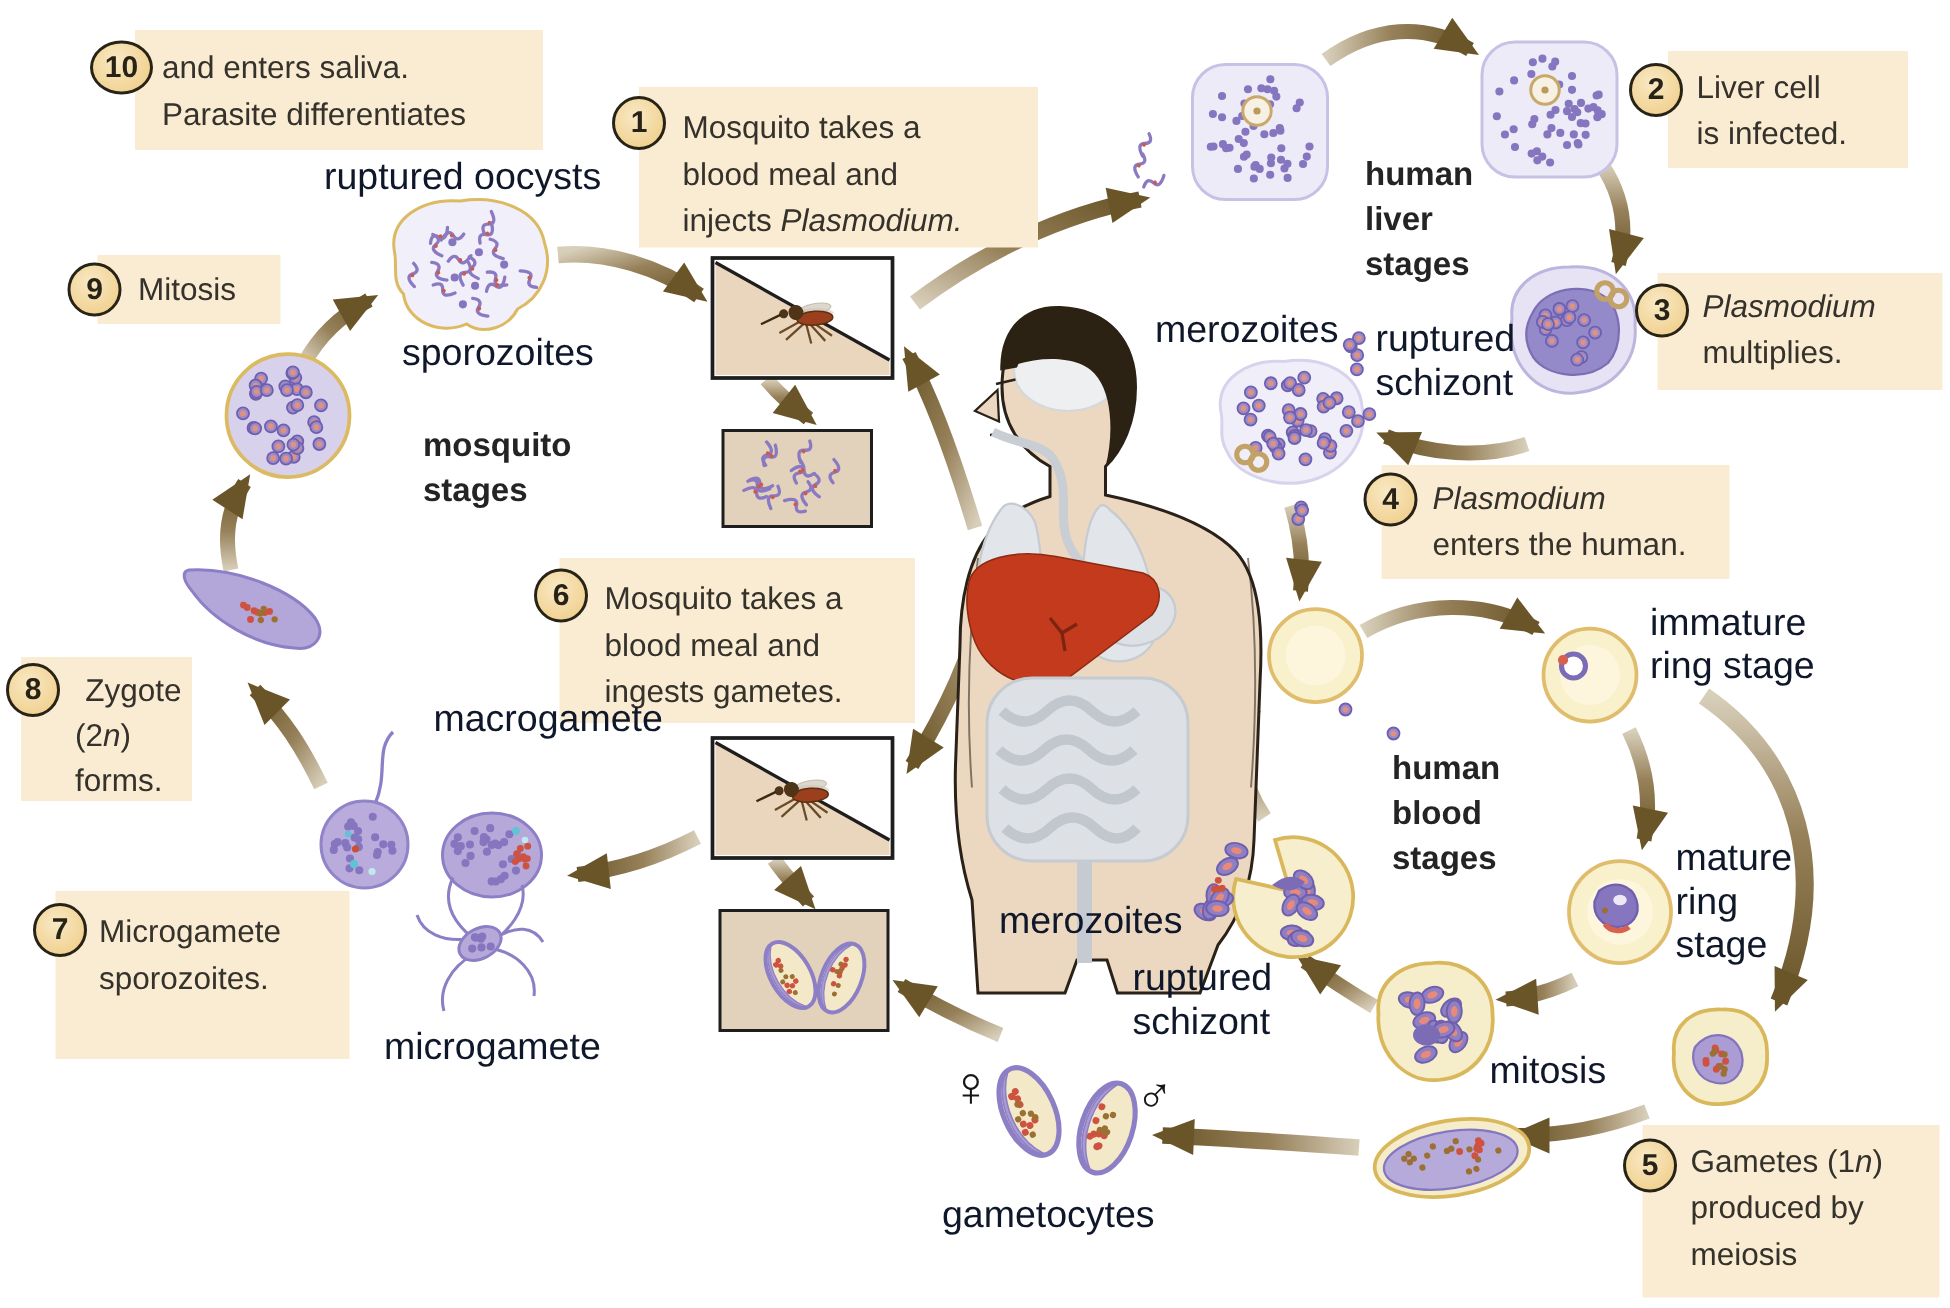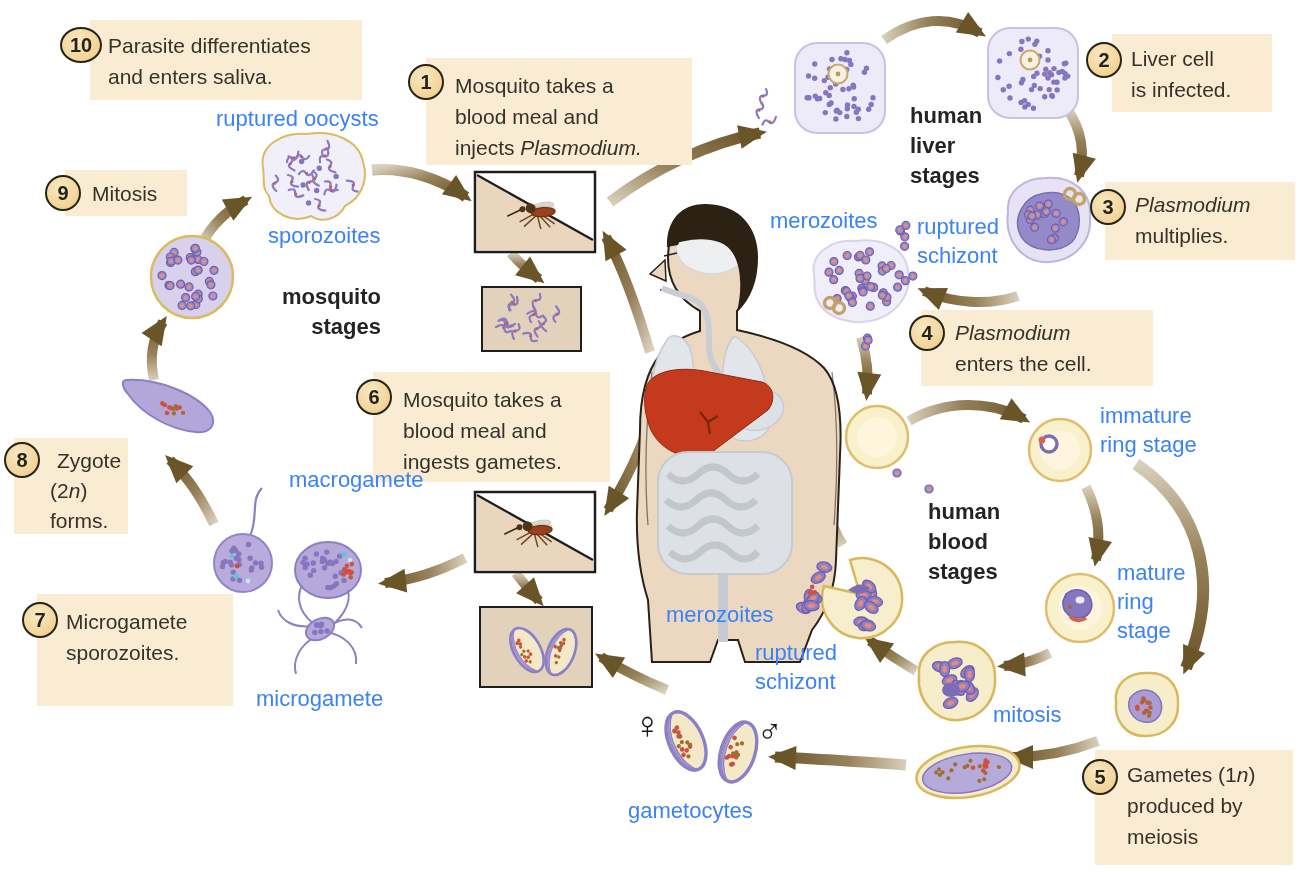--- a/index.html
+++ b/index.html
@@ -1,18 +1,18 @@
 <!DOCTYPE html>
 <html><head>
 <meta charset="utf-8">
 <style>
   html,body{margin:0;padding:0;background:#fff;font-family:"Liberation Sans",sans-serif;}
   #stage{position:relative;width:1300px;height:872px;background:#fff;overflow:hidden;}
   #art{position:absolute;left:0;top:0;}
-  .lbl{position:absolute;font-size:22px;line-height:29px;color:#3b82f6;white-space:nowrap;}
+  .lbl{position:absolute;font-size:25px;line-height:29px;color:#0f172a;white-space:nowrap;}
   .grp{position:absolute;font-size:22px;font-weight:bold;line-height:30px;color:#242424;white-space:nowrap;}
   .sym{position:absolute;color:#161616;font-weight:400;}
   .co{position:absolute;background:#faecd2;}
   .badge{position:absolute;width:36px;height:36px;border:2.5px solid #282317;border-radius:50%;
          background:radial-gradient(circle at 42% 35%,#f9e9c5,#eeca81);
          font-weight:bold;font-size:20px;display:flex;align-items:center;justify-content:center;color:#282317;box-sizing:border-box;}
   .co .ln{font-size:21px;line-height:31px;color:#35312b;white-space:nowrap;}
   .it{font-style:italic;}
 </style>
 </head>
@@ -1201,22 +1201,22 @@
           <circle cx="-1.3" cy="0.7" r="2.1" fill="#9c6f33"></circle>
           <circle cx="-0.5" cy="3.3" r="2.1" fill="#9c6f33"></circle>
           <circle cx="1.1" cy="-9.5" r="2.1" fill="#9c6f33"></circle>
         </g>
   </g>
 </svg>
 
 <div class="co" style="left:90px;top:20px;width:272px;height:80px;">
   <div class="badge" style="left:-30px;top:7px;width:42px;">10</div>
   <div style="padding:10px 0 0 18px;">
+    <div class="ln">and enters saliva.</div>
     <div class="ln">Parasite differentiates</div>
-    <div class="ln">and enters saliva.</div>
   </div>
 </div>
 
 <div class="co" style="left:426px;top:58px;width:266px;height:107px;">
   <div class="badge" style="left:-18px;top:6px;">1</div>
   <div style="padding:12px 0 0 29px;">
     <div class="ln">Mosquito takes a</div>
     <div class="ln">blood meal and</div>
     <div class="ln"><span>injects </span><span class="it">Plasmodium.</span></div>
   </div>
@@ -1235,21 +1235,21 @@
   <div style="padding:7px 0 0 30px;">
     <div class="ln it">Plasmodium</div>
     <div class="ln">multiplies.</div>
   </div>
 </div>
 
 <div class="co" style="left:921px;top:310px;width:232px;height:76px;">
   <div class="badge" style="left:-12px;top:5px;">4</div>
   <div style="padding:7px 0 0 34px;">
     <div class="ln it">Plasmodium</div>
-    <div class="ln">enters the cell.</div>
+    <div class="ln">enters the human.</div>
   </div>
 </div>
 
 <div class="co" style="left:1095px;top:750px;width:198px;height:115px;">
   <div class="badge" style="left:-13px;top:9px;">5</div>
   <div style="padding:9px 0 0 32px;">
     <div class="ln"><span>Gametes (1</span><span class="it">n</span><span>)</span></div>
     <div class="ln">produced by</div>
     <div class="ln">meiosis</div>
   </div>
@@ -1284,21 +1284,21 @@
 <div class="co" style="left:65px;top:170px;width:122px;height:46px;">
   <div class="badge" style="left:-20px;top:5px;">9</div>
   <div style="padding:8px 0 0 27px;">
     <div class="ln">Mitosis</div>
   </div>
 </div>
 
 <div class="lbl" style="left:216px;top:104px;">ruptured oocysts</div>
 <div class="lbl" style="left:268px;top:221px;">sporozoites</div>
 
-<div class="grp" style="left:282px;top:282px;text-align:right;">
+<div class="grp" style="left:282px;top:282px;">
   <div>mosquito</div>
   <div>stages</div>
 </div>
 <div class="grp" style="left:910px;top:101px;">
   <div>human</div>
   <div>liver</div>
   <div>stages</div>
 </div>
 <div class="grp" style="left:928px;top:497px;">
   <div>human</div>

